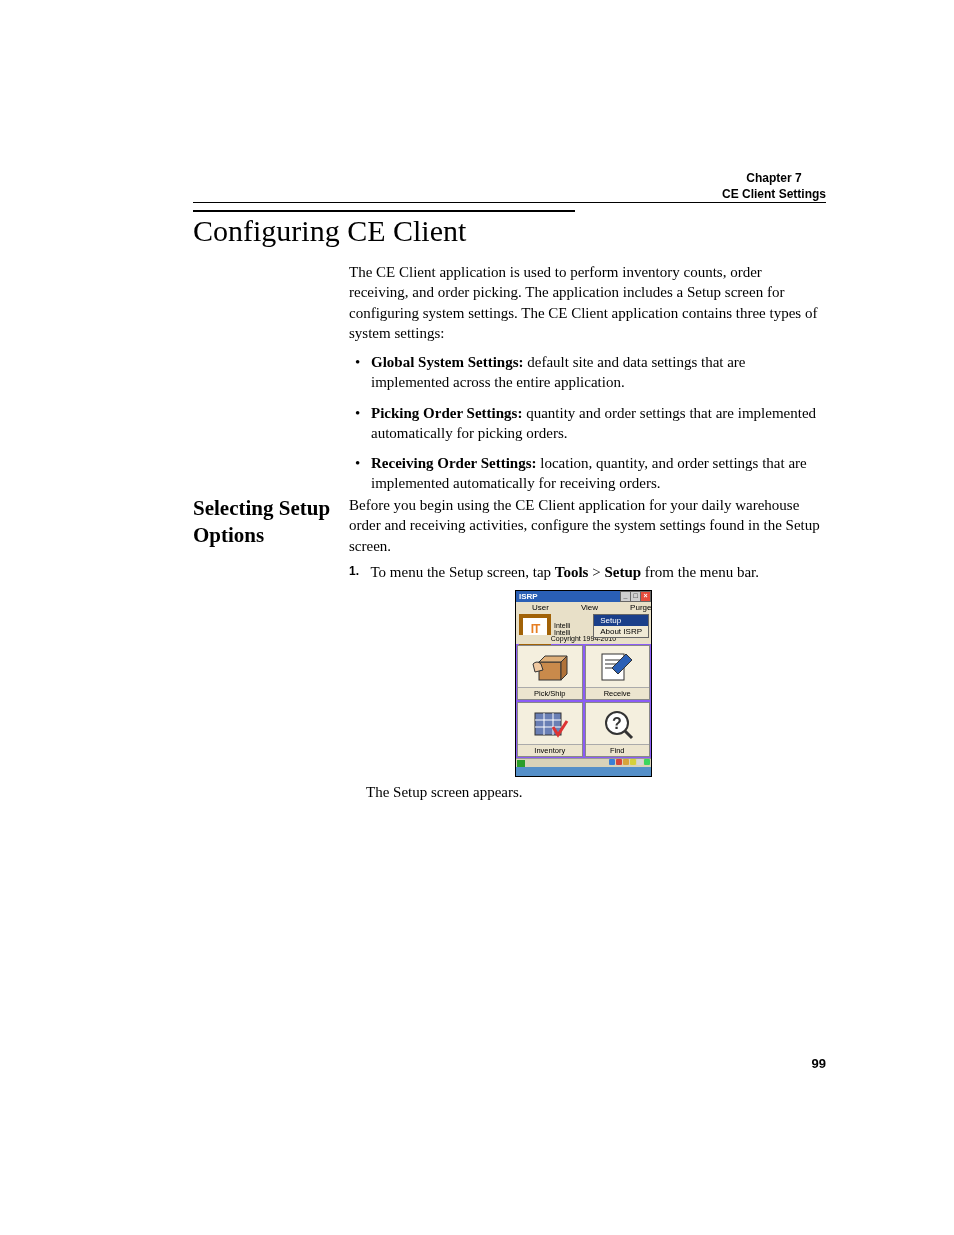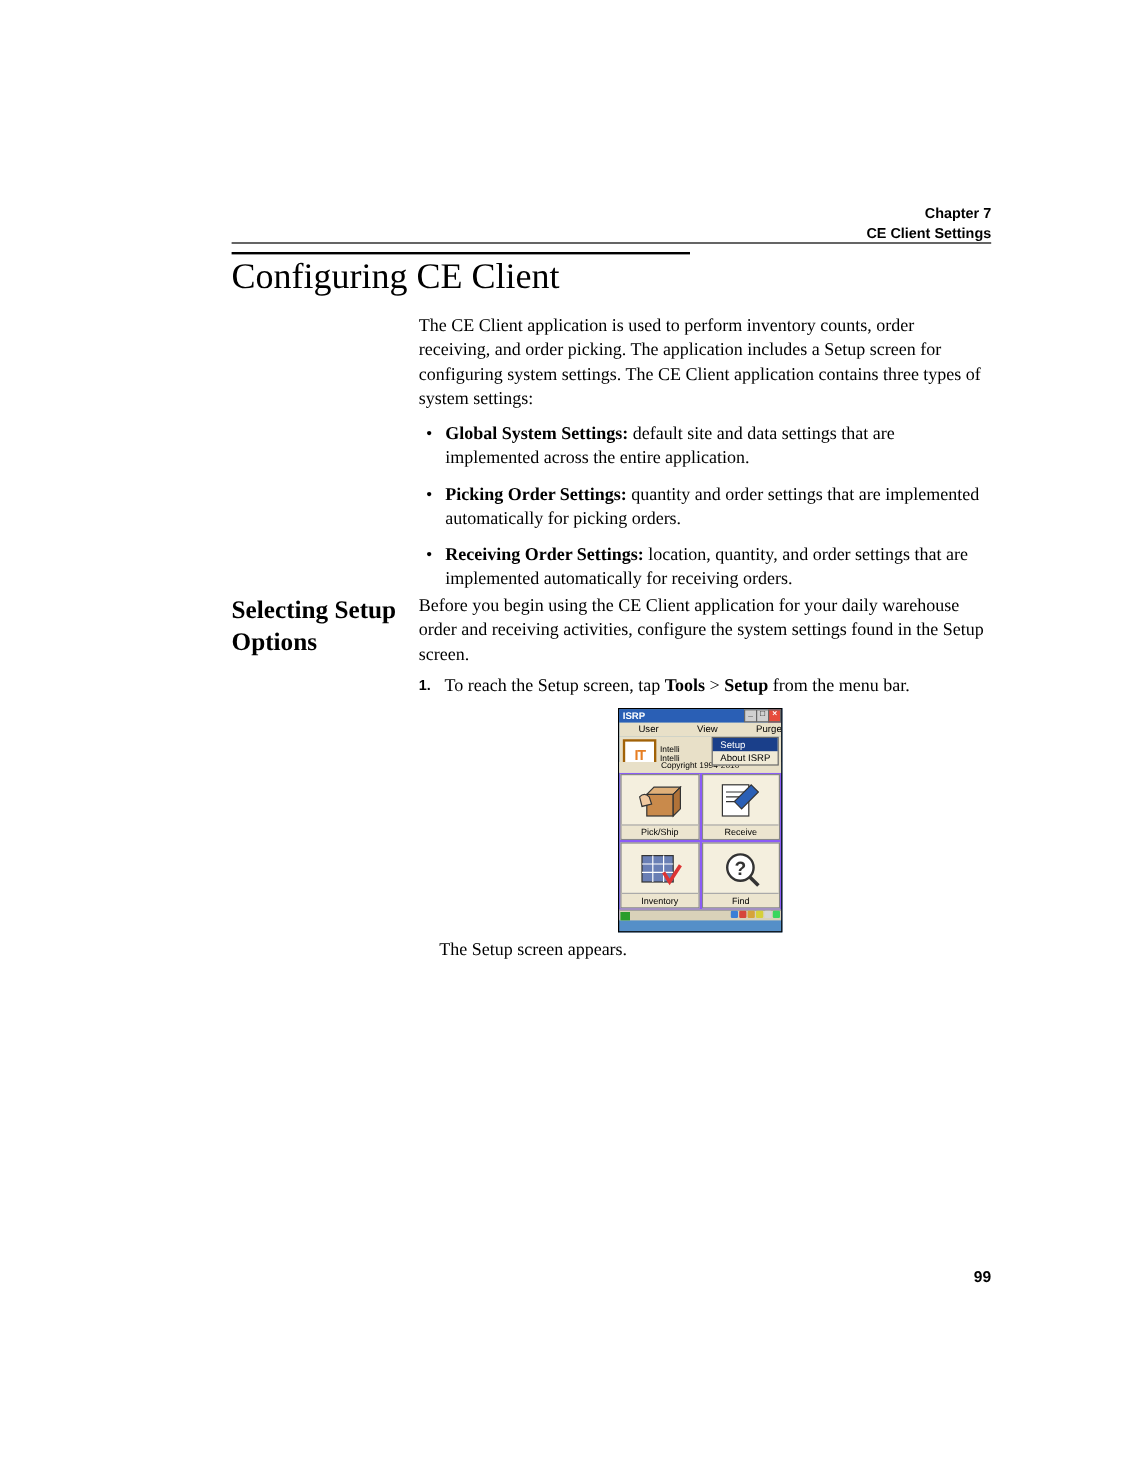--- a/index.html
+++ b/index.html
@@ -15,21 +15,21 @@
   }
   .page {
     position: relative;
     width: 954px;
     height: 1235px;
   }
   .running-header {
     position: absolute;
     right: 128px;
     top: 170px;
-    text-align: right;
+    text-align: center;
     font-family: Helvetica, Arial, sans-serif;
     font-size: 12px;
     font-weight: bold;
     line-height: 1.35;
   }
   .hr-top {
     position: absolute;
     left: 193px;
     right: 128px;
     top: 202px;
@@ -188,21 +188,21 @@
   .logo-row {
     height: 30px;
     background: #e8e0c8;
     display: flex;
     align-items: center;
     position: relative;
   }
   .logo-it {
     width: 24px;
     height: 23px;
-    border: 2px solid #a16207;
+    border: 4px solid #a16207;
     margin-left: 3px;
     background: #fff;
     display: flex;
     align-items: center;
     justify-content: center;
     color: #e67e22;
     font-weight: bold;
     font-family: Arial, sans-serif;
     font-size: 12px;
     letter-spacing: -1px;
@@ -329,21 +329,21 @@
     </ul>
   </div>
 
   <div class="side-heading">Selecting Setup Options</div>
 
   <div class="para2">Before you begin using the CE Client application for your daily warehouse order and receiving activities, configure the system settings found in the Setup screen.</div>
 
   <div class="step">
     <span class="step-num">1.</span>
     <span class="step-text">
-      <span>To reach the Setup screen, tap </span><span class="bold">Tools</span><span> &gt; </span><span class="bold">Setup</span><span> from the menu bar.</span>
+      <span>To menu the Setup screen, tap </span><span class="bold">Tools</span><span> &gt; </span><span class="bold">Setup</span><span> from the menu bar.</span>
     </span>
   </div>
 
   <div class="screenshot-box">
     <div class="titlebar">
       <span>ISRP</span>
       <div class="winbtns">
         <div class="winbtn">_</div>
         <div class="winbtn">□</div>
         <div class="winbtn close">×</div>

